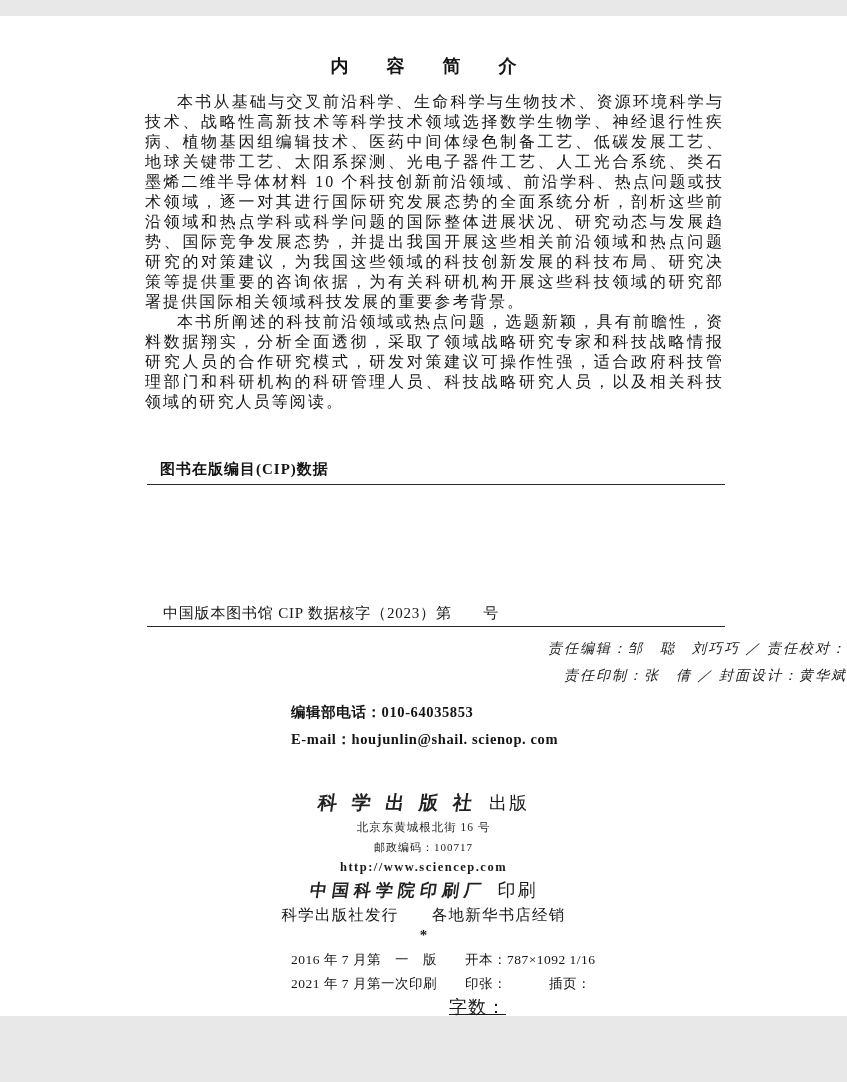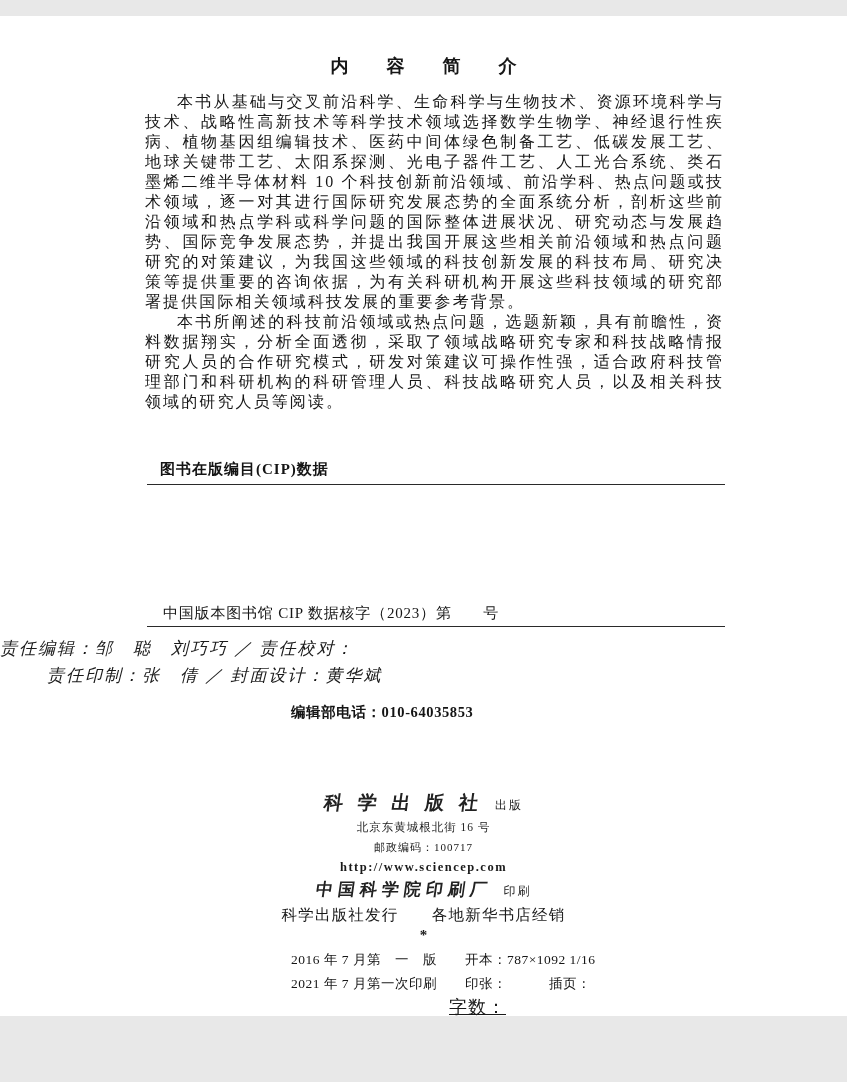--- a/index.html
+++ b/index.html
@@ -49,23 +49,23 @@
   .rule-top { top: 468px; }
   .rule-bottom { top: 610px; }
   .cip-record {
     position: absolute; top: 588px; left: 163px;
     font-size: 15px;
     letter-spacing: 0.8px;
     color: #171717;
   }
   .staff {
     position: absolute; top: 619px; left: 0; width: 847px;
-    text-align: left;
+    text-align: right;
     font-style: italic;
-    font-size: 17px;
+    font-size: 14px;
     line-height: 27px;
     letter-spacing: 2px;
     color: #1a1a1a;
   }
   .staff .staff-line-2 { padding-left: 47px; font-family: Liberation Serif, serif; }
   .contact {
     position: absolute; top: 683px; left: 291px;
     font-weight: bold;
     font-size: 14.5px;
     line-height: 26.5px;
@@ -78,21 +78,21 @@
     color: #1a1a1a;
   }
   .publisher-line { top: 774px; font-size: 19px; }
   .calligraphy {
     display: inline-block;
     font-weight: bold;
     transform: skewX(-8deg);
     letter-spacing: 5px;
     color: #222;
   }
-  .imprint-suffix { font-size: 12px; margin-left: 12px; letter-spacing: 2px; font-family: Liberation Serif, serif; }
+  .imprint-suffix { font-size: 18px; margin-left: 12px; letter-spacing: 2px; font-family: Liberation Serif, serif; }
   .address-line  { top: 804px; font-size: 11.5px; letter-spacing: 1px; }
   .postcode-line { top: 824px; font-size: 11px;  letter-spacing: 1px; }
   .website-line  { top: 844px; font-size: 12.5px; font-weight: bold; letter-spacing: 1.5px; }
   .printer-line  { top: 862px; font-size: 17px; }
   .distribution-line { top: 889px; font-size: 15.5px; letter-spacing: 1.2px; }
   .star-line { top: 911px; font-size: 15px; font-weight: bold; }
   .edition-block {
     position: absolute; top: 932px; left: 291px;
     text-align: left;
     font-size: 13.5px;
@@ -122,20 +122,21 @@
   <div class="cip-record">中国版本图书馆 CIP 数据核字（2023）第　　号</div>
   <div class="rule rule-bottom"></div>
 
   <div class="staff">
     <div class="staff-line-1">责任编辑：邹　聪　刘巧巧 ／ 责任校对：</div>
     <div class="staff-line-2">责任印制：张　倩 ／ 封面设计：黄华斌</div>
   </div>
 
   <div class="contact">
     <div><span>编辑部电话：</span><span>010-64035853</span></div>
+    <div><span>E-mail：</span><span>houjunlin@shail. scienop. com</span></div>
   </div>
 
   <div class="imp publisher-line">
     <span class="calligraphy">科 学 出 版 社</span><span class="imprint-suffix">出版</span>
   </div>
 
   <div class="imp address-line">北京东黄城根北街 16 号</div>
   <div class="imp postcode-line">邮政编码：100717</div>
   <div class="imp website-line">http://www.sciencep.com</div>
 

